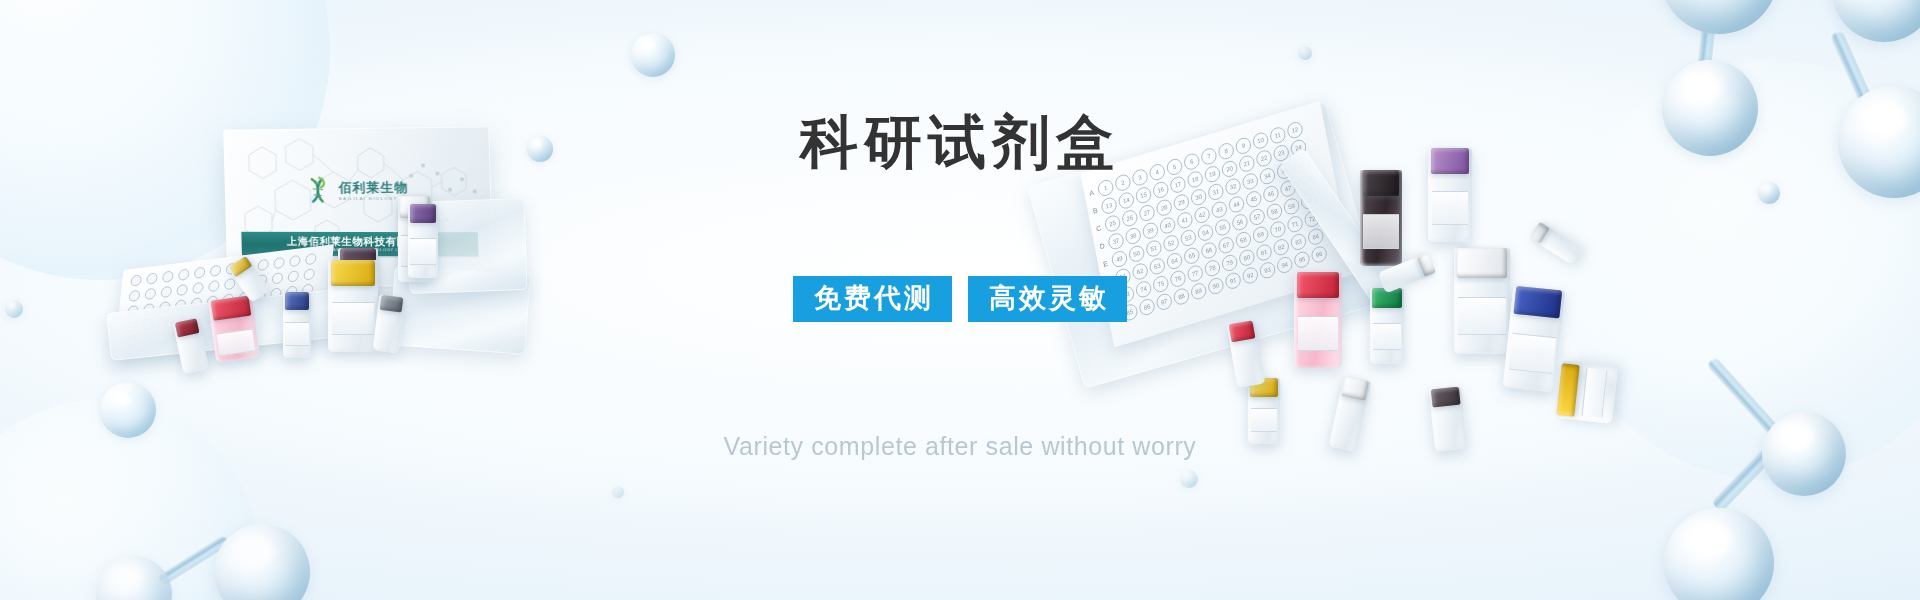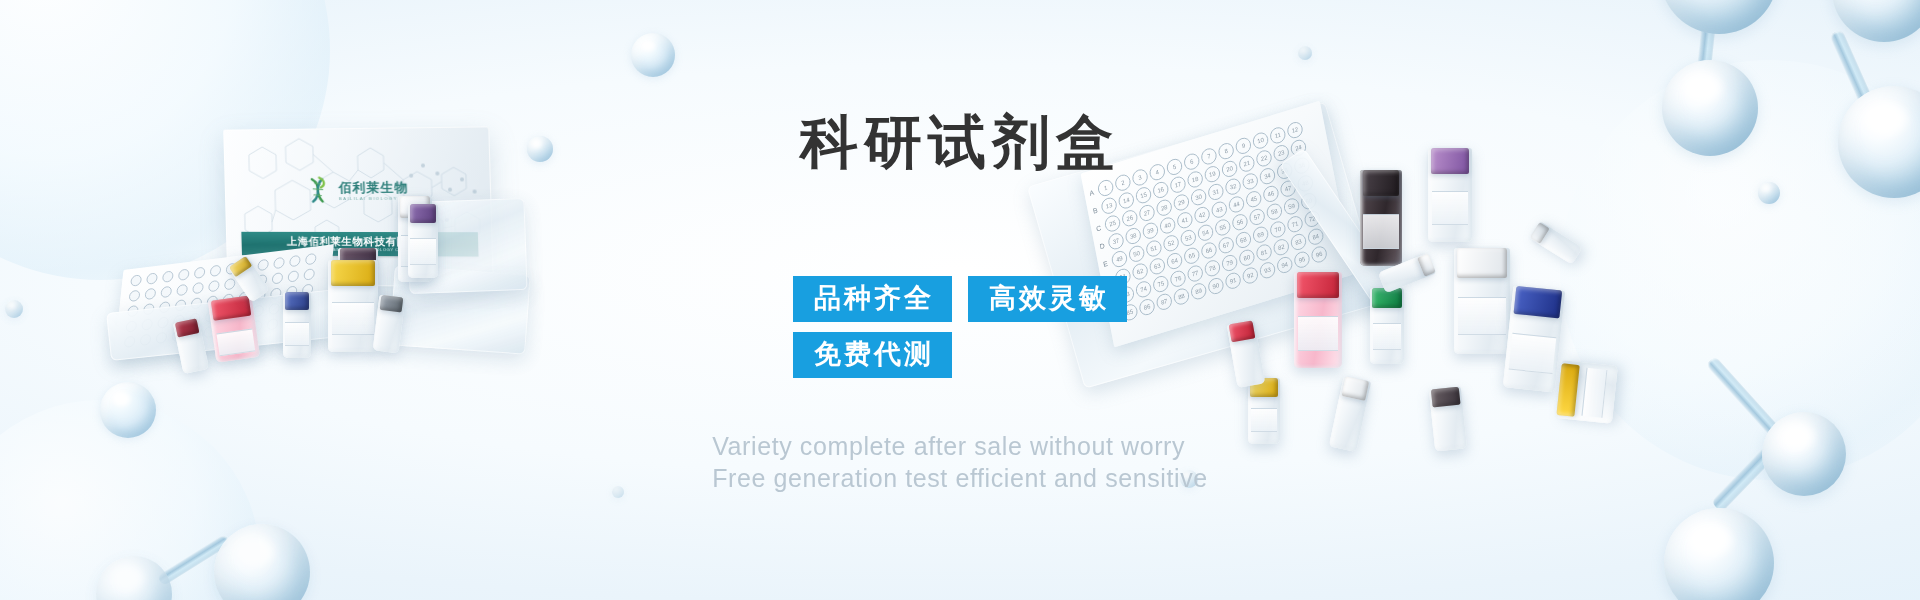--- a/index.html
+++ b/index.html
@@ -608,24 +608,22 @@
       <div class="cap" style="height:12px;background:linear-gradient(100deg,#f1f5f8,#cfd8e0);"></div>
     </div>
   </div>
 
   <div class="content">
 
     <div class="title">科研试剂盒</div>
 
 
     <div class="badges">
-      <div class="badge">品种齐全</div>
+      <div class="badge">免费代测</div>
       <div class="badge">高效灵敏</div>
-      <div class="badge">免费代测</div>
     </div>
 
     <div class="tagline">
       <div>Variety complete after sale without worry</div>
-      <div>Free generation test efficient and sensitive</div>
     </div>
   </div>
 
 </div>
 
 </body></html>

